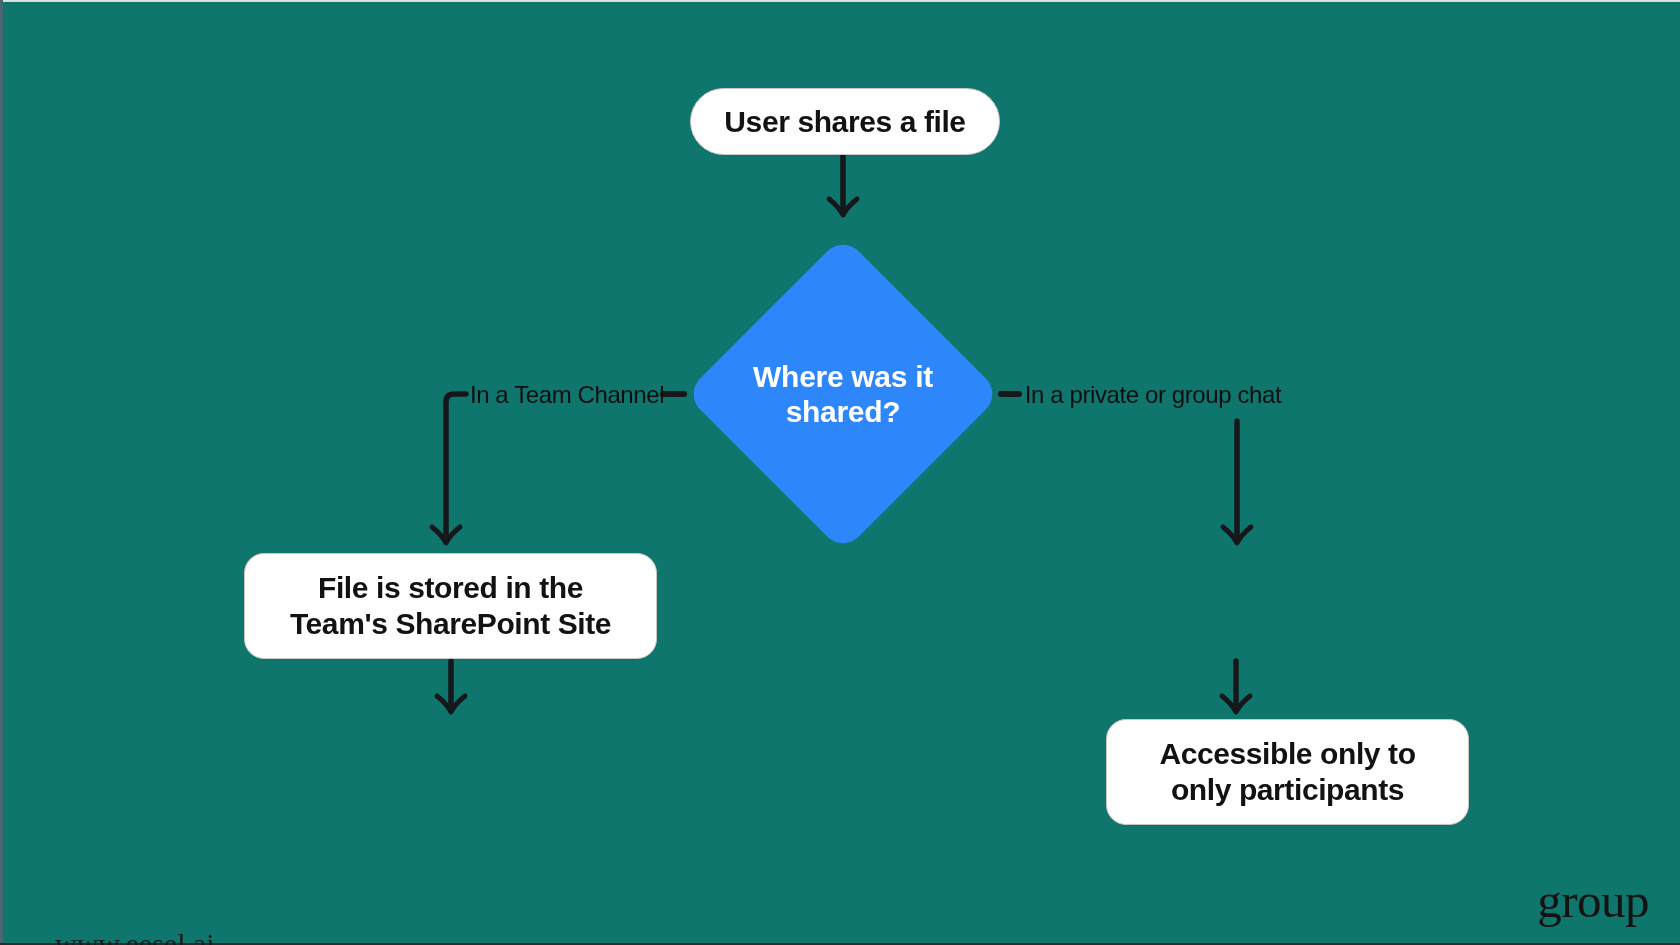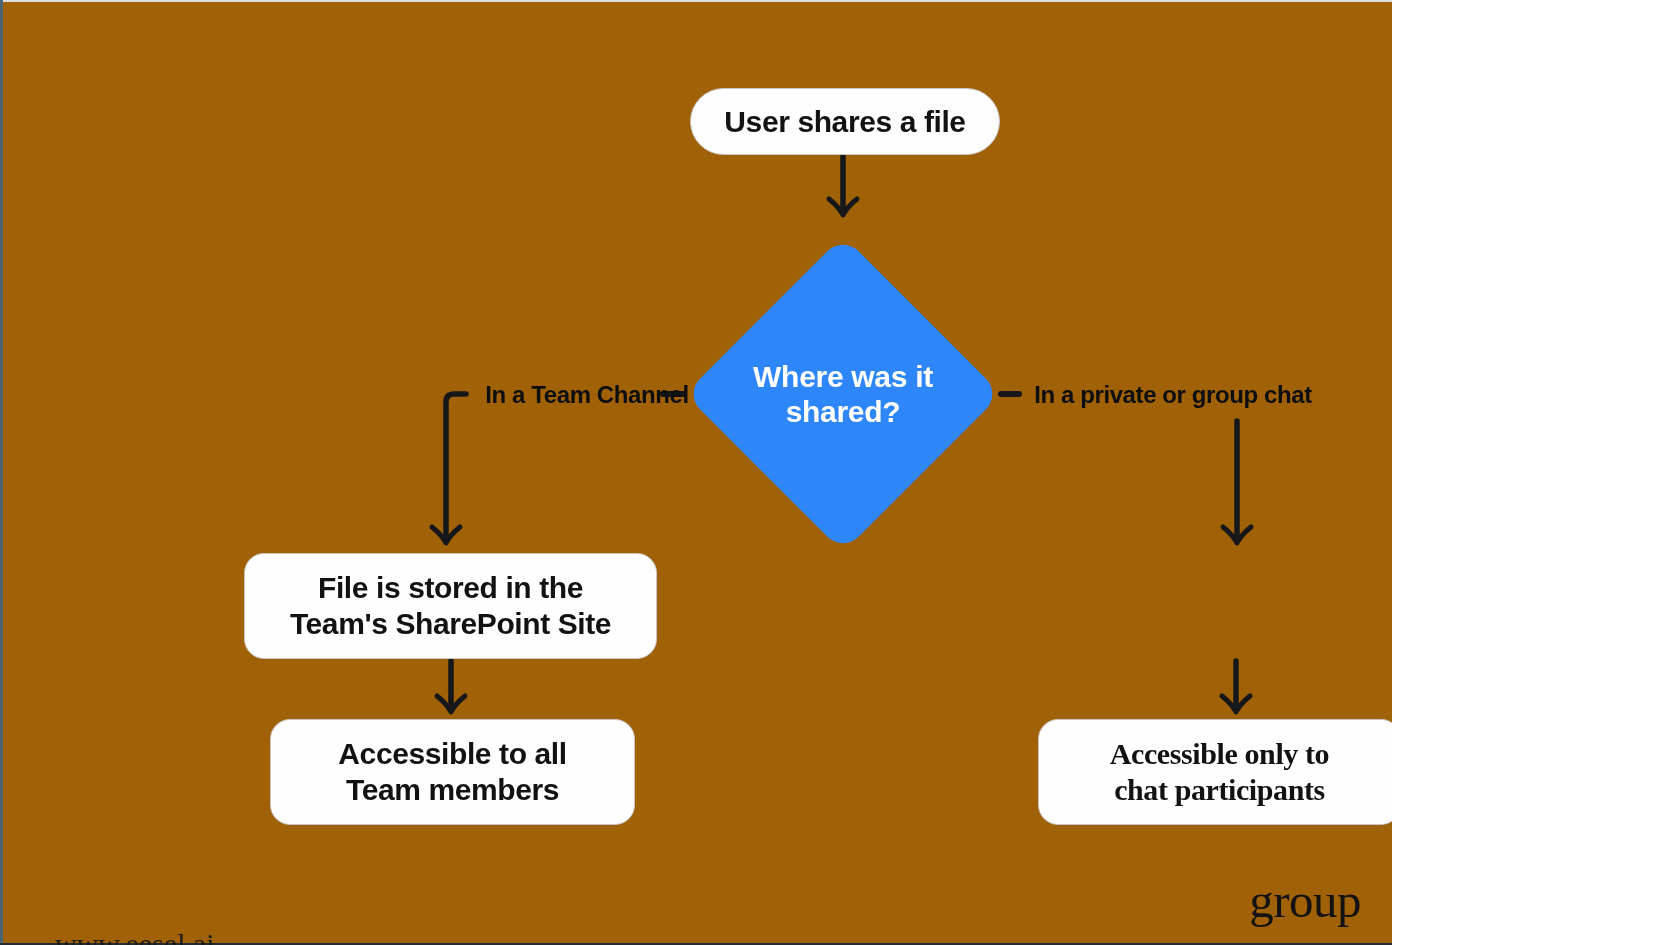--- a/index.html
+++ b/index.html
@@ -1,23 +1,23 @@
 <!DOCTYPE html>
 <html><head>
 <meta charset="utf-8">
 <style>
   html, body {
     margin: 0;
     padding: 0;
   }
   #canvas {
     position: relative;
-    width: 1392px;
+    width: 1680px;
     height: 945px;
-    background: #a16207;
+    background: #0f766e;
     overflow: hidden;
     font-family: "Liberation Sans", "DejaVu Sans", sans-serif;
     color: #111213;
   }
   
   .edge { position: absolute; }
   .edge-left   { left: 0; top: 0; width: 3px;  height: 945px; background: #4a6673; }
   .edge-top    { left: 0; top: 0; width: 1680px; height: 2px; background: #dde0de; }
   .edge-bottom { left: 0; bottom: 0; width: 1680px; height: 2px; background: #252d30; }
 
@@ -53,21 +53,21 @@
     font-size: 30px;
     line-height: 36px;
     letter-spacing: -0.4px;
     box-shadow: 0 1px 2px rgba(0,0,0,0.03);
     box-sizing: border-box;
   }
   .node-start { left: 690px; top: 88px;  width: 310px; height: 67px; border-radius: 34px; }
   .node-l1    { left: 244px; top: 553px; width: 413px; height: 106px; }
   .node-l2    { left: 270px; top: 719px; width: 365px; height: 106px; }
   .node-r1    { left: 1010px; top: 553px; width: 452px; height: 106px; }
-  .node-r2    { left: 1038px; top: 719px; width: 363px; height: 106px; font-family: Liberation Serif, serif; }
+  .node-r2    { left: 1106px; top: 719px; width: 363px; height: 106px; }
 
   
   .diamond-wrap {
     position: absolute;
     left: 731px; top: 282px;
     width: 224px; height: 224px;
   }
   .diamond-shape {
     position: absolute;
     inset: 0;
@@ -87,26 +87,25 @@
     font-weight: 700;
     font-size: 30px;
     line-height: 35px;
     letter-spacing: -0.3px;
   }
 
   
   .branch-label {
     position: absolute;
     transform: translate(-50%, -50%);
-    font-weight: 700;
+    font-weight: 400;
     font-size: 24px;
     letter-spacing: -0.4px;
     white-space: nowrap;
     color: #0d0e0f;
-    margin-left: 20px;
   }
   .branch-label-left  { left: 567px;  top: 395px; }
   .branch-label-right { left: 1153px; top: 395px; text-align: center; }
 
   
   .footer-site {
     position: absolute;
     left: 55px; top: 880px;
     font-family: "Liberation Serif", "DejaVu Serif", serif;
     font-size: 30px;
@@ -165,26 +164,22 @@
     </div>
   </div>
 
   <div class="branch-label branch-label-left">In a Team Channel</div>
   <div class="branch-label branch-label-right">In a private or group chat</div>
 
   <div class="node node-l1">
     <span>File is stored in the</span>
     <span>Team's SharePoint Site</span>
   </div>
-  <div class="node node-l2">
-    <span>Accessible to all</span>
-    <span>Team members</span>
-  </div>
 
   <div class="node node-r2">
     <span>Accessible only to</span>
-    <span>chat participants</span>
+    <span>only participants</span>
   </div>
 
   <div class="footer-site">www.eesel.ai</div>
   <div class="footer-logo">group</div>
 
 </div>
 
 </body></html>

